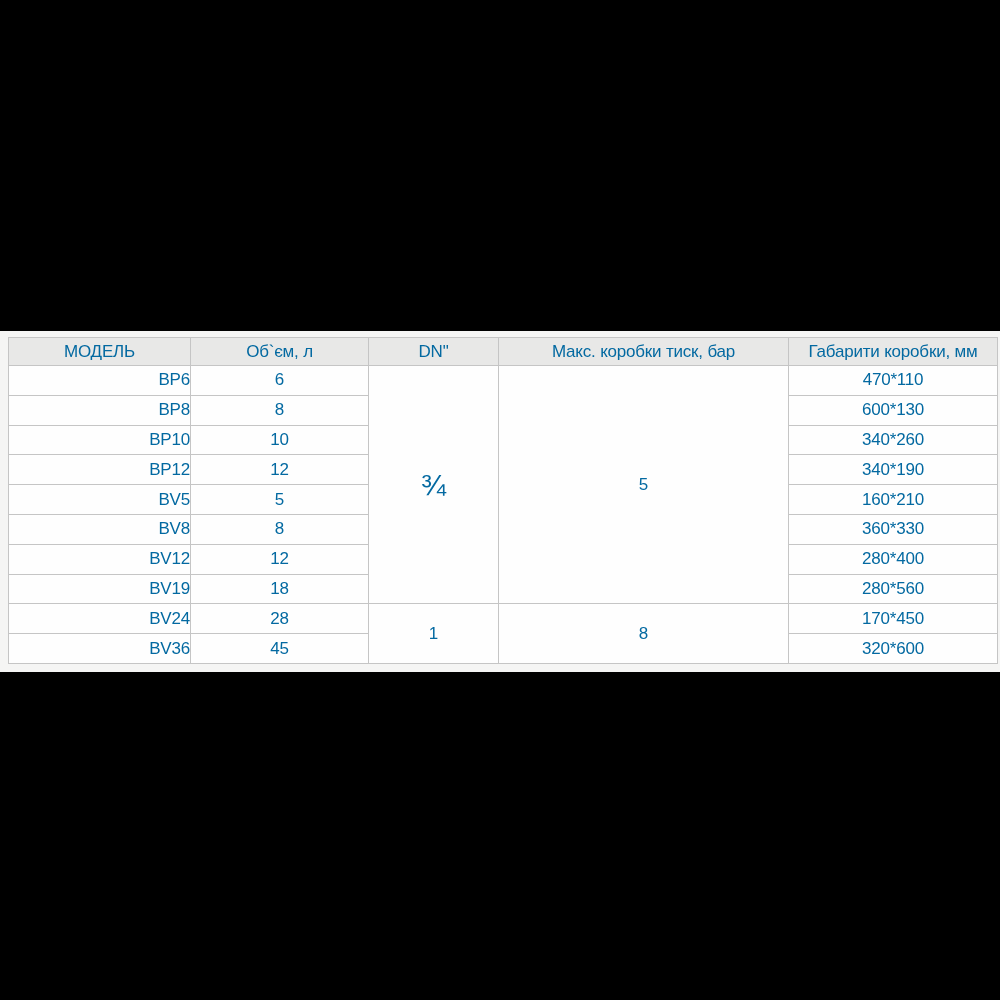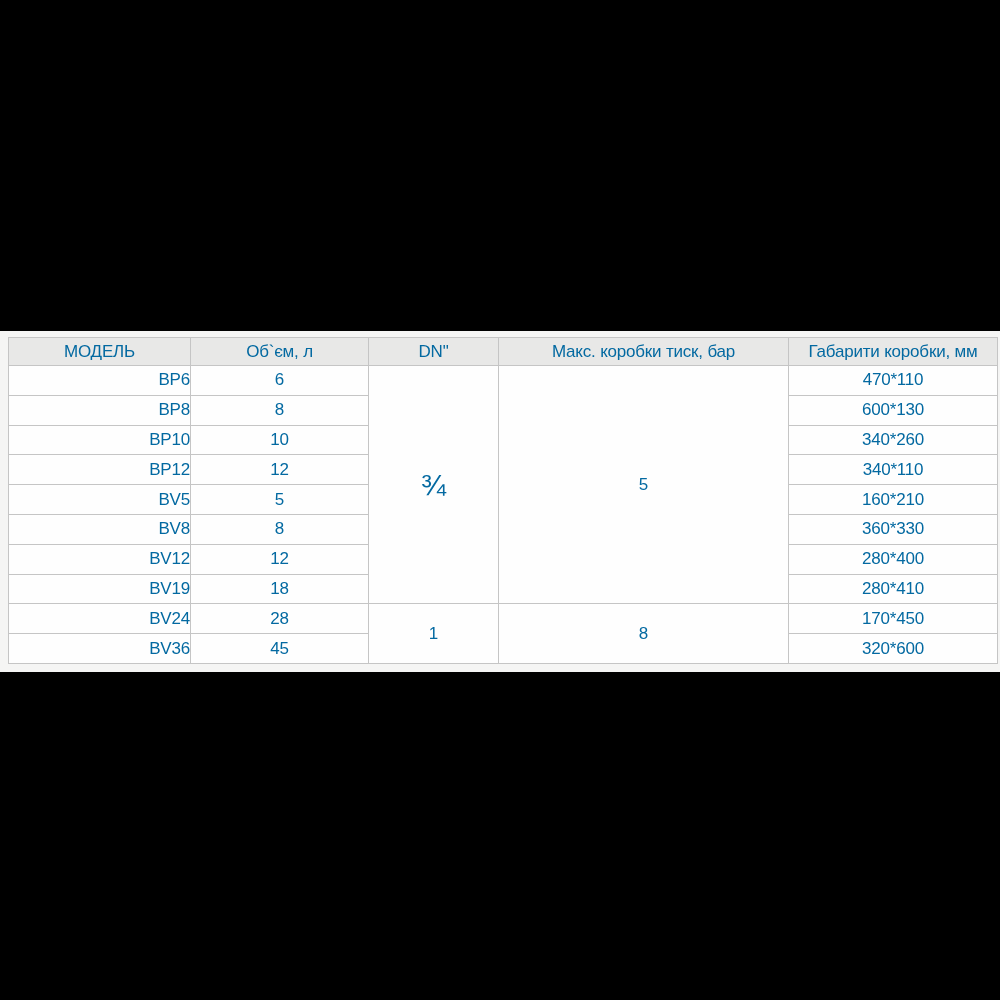--- a/index.html
+++ b/index.html
@@ -113,41 +113,41 @@
           <td>600*130</td>
         </tr>
         <tr>
           <td class="model-cell">BP10</td>
           <td>10</td>
           <td>340*260</td>
         </tr>
         <tr>
           <td class="model-cell">BP12</td>
           <td>12</td>
-          <td>340*110</td>
+          <td>340*190</td>
         </tr>
         <tr>
           <td class="model-cell">BV5</td>
           <td>5</td>
           <td>160*210</td>
         </tr>
         <tr>
           <td class="model-cell">BV8</td>
           <td>8</td>
           <td>360*330</td>
         </tr>
         <tr>
           <td class="model-cell">BV12</td>
           <td>12</td>
           <td>280*400</td>
         </tr>
         <tr>
           <td class="model-cell">BV19</td>
           <td>18</td>
-          <td>280*410</td>
+          <td>280*560</td>
         </tr>
         <tr>
           <td class="model-cell">BV24</td>
           <td>28</td>
           <td rowspan="2">1</td>
           <td rowspan="2">8</td>
           <td>170*450</td>
         </tr>
         <tr>
           <td class="model-cell">BV36</td>

